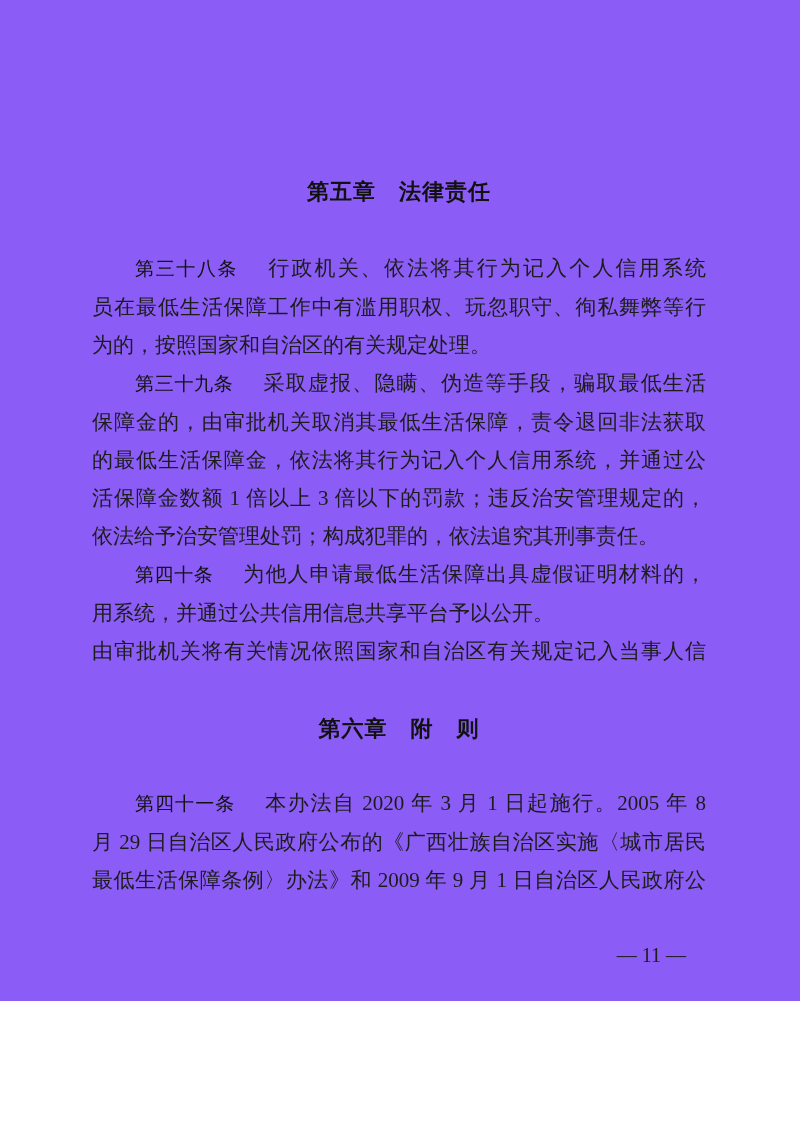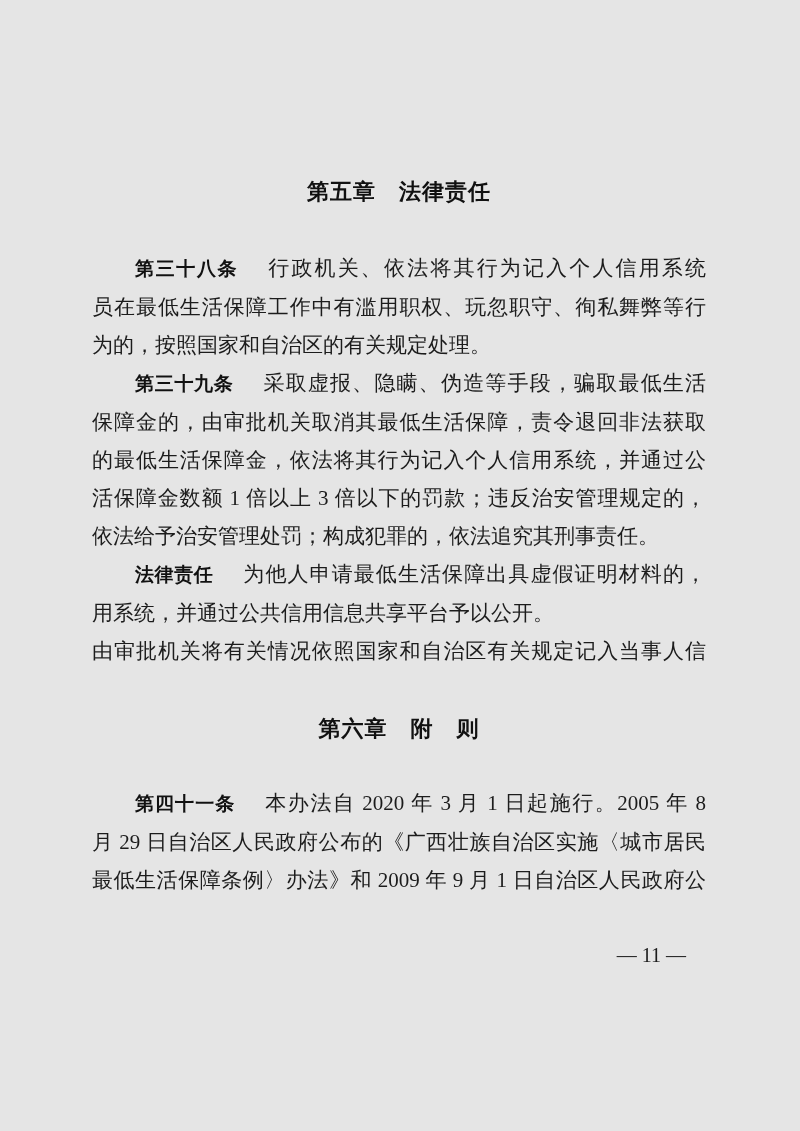--- a/index.html
+++ b/index.html
@@ -3,22 +3,22 @@
 <meta charset="utf-8">
 <style>
   html, body {
     margin: 0;
     padding: 0;
     background: #ffffff;
   }
   .page {
     position: relative;
     width: 800px;
-    height: 1131px;
-    background: #e5e5e5;
+    height: 1001px;
+    background: #8b5cf6;
     overflow: hidden;
     font-family: "Liberation Serif", "DejaVu Serif", serif;
     color: #1c1c1c;
   }
   .content {
     position: absolute;
     left: 92px;
     top: 0;
     width: 614px;
   }
@@ -47,21 +47,21 @@
   }
   .line.last {
     text-align: left;
     text-align-last: left;
   }
   .line.first {
     padding-left: 43px;
   }
   .art-label {
     font-family: "Liberation Sans", "DejaVu Sans", sans-serif;
-    font-weight: bold;
+    font-weight: normal;
     font-size: 19px;
     letter-spacing: -0.5px;
     margin-right: 30px;
     color: #111111;
   }
   .page-number {
     margin-top: 45px;
     font-size: 20px;
     line-height: 22px;
     text-align: right;
@@ -90,21 +90,21 @@
         <span class="art-label">第三十九条</span><span class="art-text">采取虚报、隐瞒、伪造等手段，骗取最低生活</span>
       </div>
       <div class="line">保障金的，由审批机关取消其最低生活保障，责令退回非法获取</div>
       <div class="line">的最低生活保障金，依法将其行为记入个人信用系统，并通过公</div>
       <div class="line">活保障金数额 1 倍以上 3 倍以下的罚款；违反治安管理规定的，</div>
       <div class="line last">依法给予治安管理处罚；构成犯罪的，依法追究其刑事责任。</div>
     </section>
 
     <section class="article art-40">
       <div class="line first">
-        <span class="art-label">法律责任</span><span class="art-text">为他人申请最低生活保障出具虚假证明材料的，</span>
+        <span class="art-label">第四十条</span><span class="art-text">为他人申请最低生活保障出具虚假证明材料的，</span>
       </div>
       <div class="line last">用系统，并通过公共信用信息共享平台予以公开。</div>
       <div class="line">由审批机关将有关情况依照国家和自治区有关规定记入当事人信</div>
     </section>
 
     <h2 class="chapter-title title-ch6">第六章　附　则</h2>
 
     <section class="article art-41">
       <div class="line first">
         <span class="art-label">第四十一条</span><span class="art-text">本办法自 2020 年 3 月 1 日起施行。2005 年 8</span>

